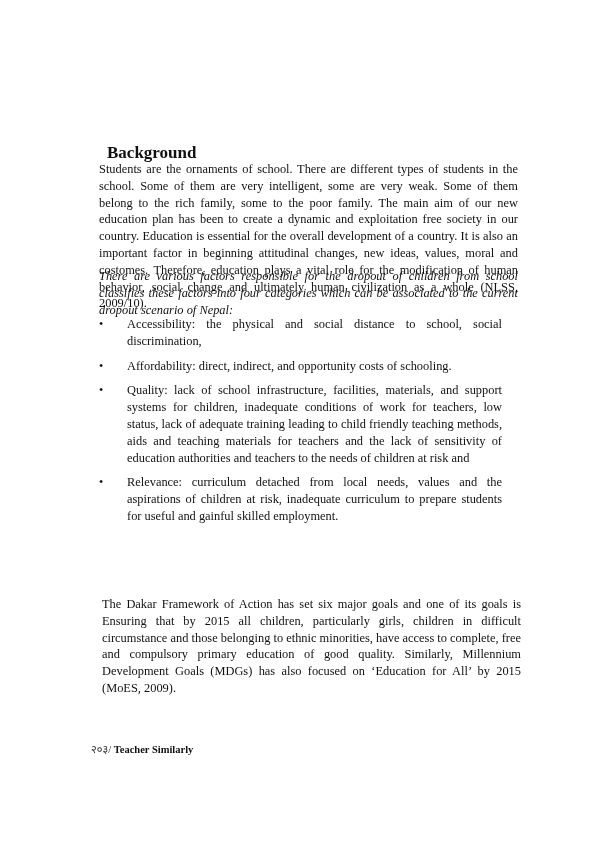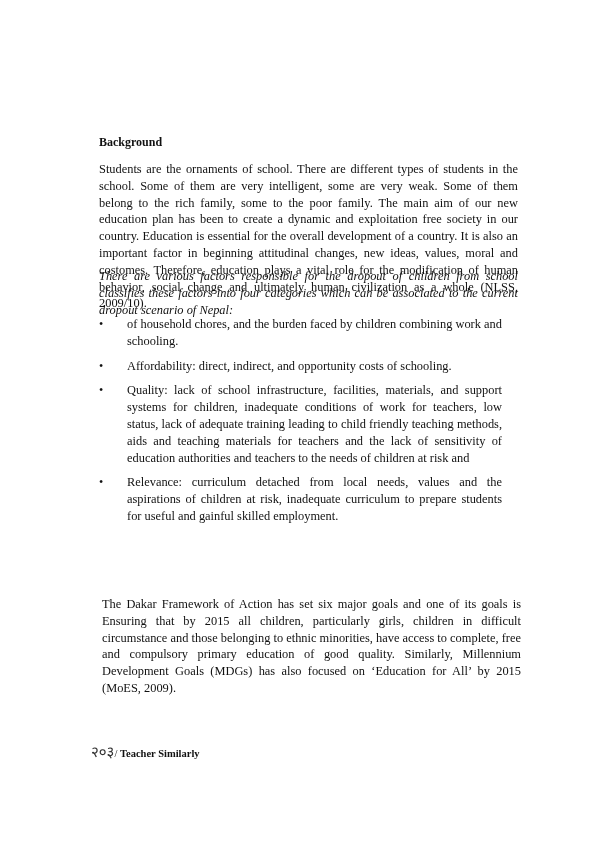--- a/index.html
+++ b/index.html
@@ -4,59 +4,59 @@
   <style>
     html, body { margin: 0; padding: 0; background: #ffffff; }
     body {
       width: 601px; height: 850px; position: relative; overflow: hidden;
       font-family: "Liberation Serif", "DejaVu Serif", serif;
       color: #111111;
     }
     .page { position: absolute; left: 91px; top: 0; width: 419px; }
     .heading {
       position: absolute; top: 127px; left: 0;
-      font-weight: bold; font-size: 12px; margin: 8px;
+      font-weight: bold; font-size: 17px; margin: 16px;
     }
     p, li {
       font-size: 12.4px; line-height: 16.8px; margin: 8px;
       text-align: justify;
     }
     .para1 { position: absolute; top: 153px; left: 0; width: 419px; }
     .para2 { position: absolute; top: 260px; left: 0; width: 419px; font-style: italic; }
     ul.factors {
       position: absolute; top: 308px; left: 0; width: 419px;
       list-style: none; padding: 0; margin: 0;
     }
     ul.factors li { position: relative; padding-left: 28px; }
     ul.factors li .bullet {
       position: absolute; left: 0; top: 0; font-size: 12px;
     }
     .para3 { position: absolute; top: 588px; left: 3px; width: 419px; }
     .footer {
       position: absolute; top: 741px; left: 0;
       font-size: 10.5px; white-space: nowrap;
     }
-    .footer .num { font-family: Liberation Serif, serif; font-size: 15px; color: #333; }
+    .footer .num { font-family: Liberation Serif, serif; font-size: 11px; color: #333; }
     .footer .title { font-weight: bold; }
     .justify-last { text-align-last: justify; }
   </style>
 </head>
 <body>
 
 <div class="page">
   <h3 class="heading">Background</h3>
 
   <p class="para1">Students are the ornaments of school. There are different types of students in the school. Some of them are very intelligent, some are very weak. Some of them belong to the rich family, some to the poor family. The main aim of our new education plan has been to create a dynamic and exploitation free society in our country. Education is essential for the overall development of a country. It is also an important factor in beginning attitudinal changes, new ideas, values, moral and costomes. Therefore, education plays a vital role for the modification of human behavior, social change and ultimately human civilization as a whole (NLSS, 2009/10).</p>
 
   <p class="para2">There are various factors responsible for the dropout of children from school classifies these factors into four categories which can be associated to the current dropout scenario of Nepal:</p>
 
   <ul class="factors">
     <li>
       <span class="bullet">•</span>
-      <span style="display:block;">of household chores, and the burden faced by children combining work and schooling.</span>
+      <span class="justify-last" style="display:block;">Accessibility: the physical and social distance to school, social discrimination,</span>
     </li>
     <li>
       <span class="bullet">•</span>
       <span>Affordability: direct, indirect, and opportunity costs of schooling.</span>
     </li>
     <li>
       <span class="bullet">•</span>
       <span>Quality: lack of school infrastructure, facilities, materials, and support systems for children, inadequate conditions of work for teachers, low status, lack of adequate training leading to child friendly teaching methods, aids and teaching materials for teachers and the lack of sensitivity of education authorities and teachers to the needs of children at risk and</span>
     </li>
     <li>

